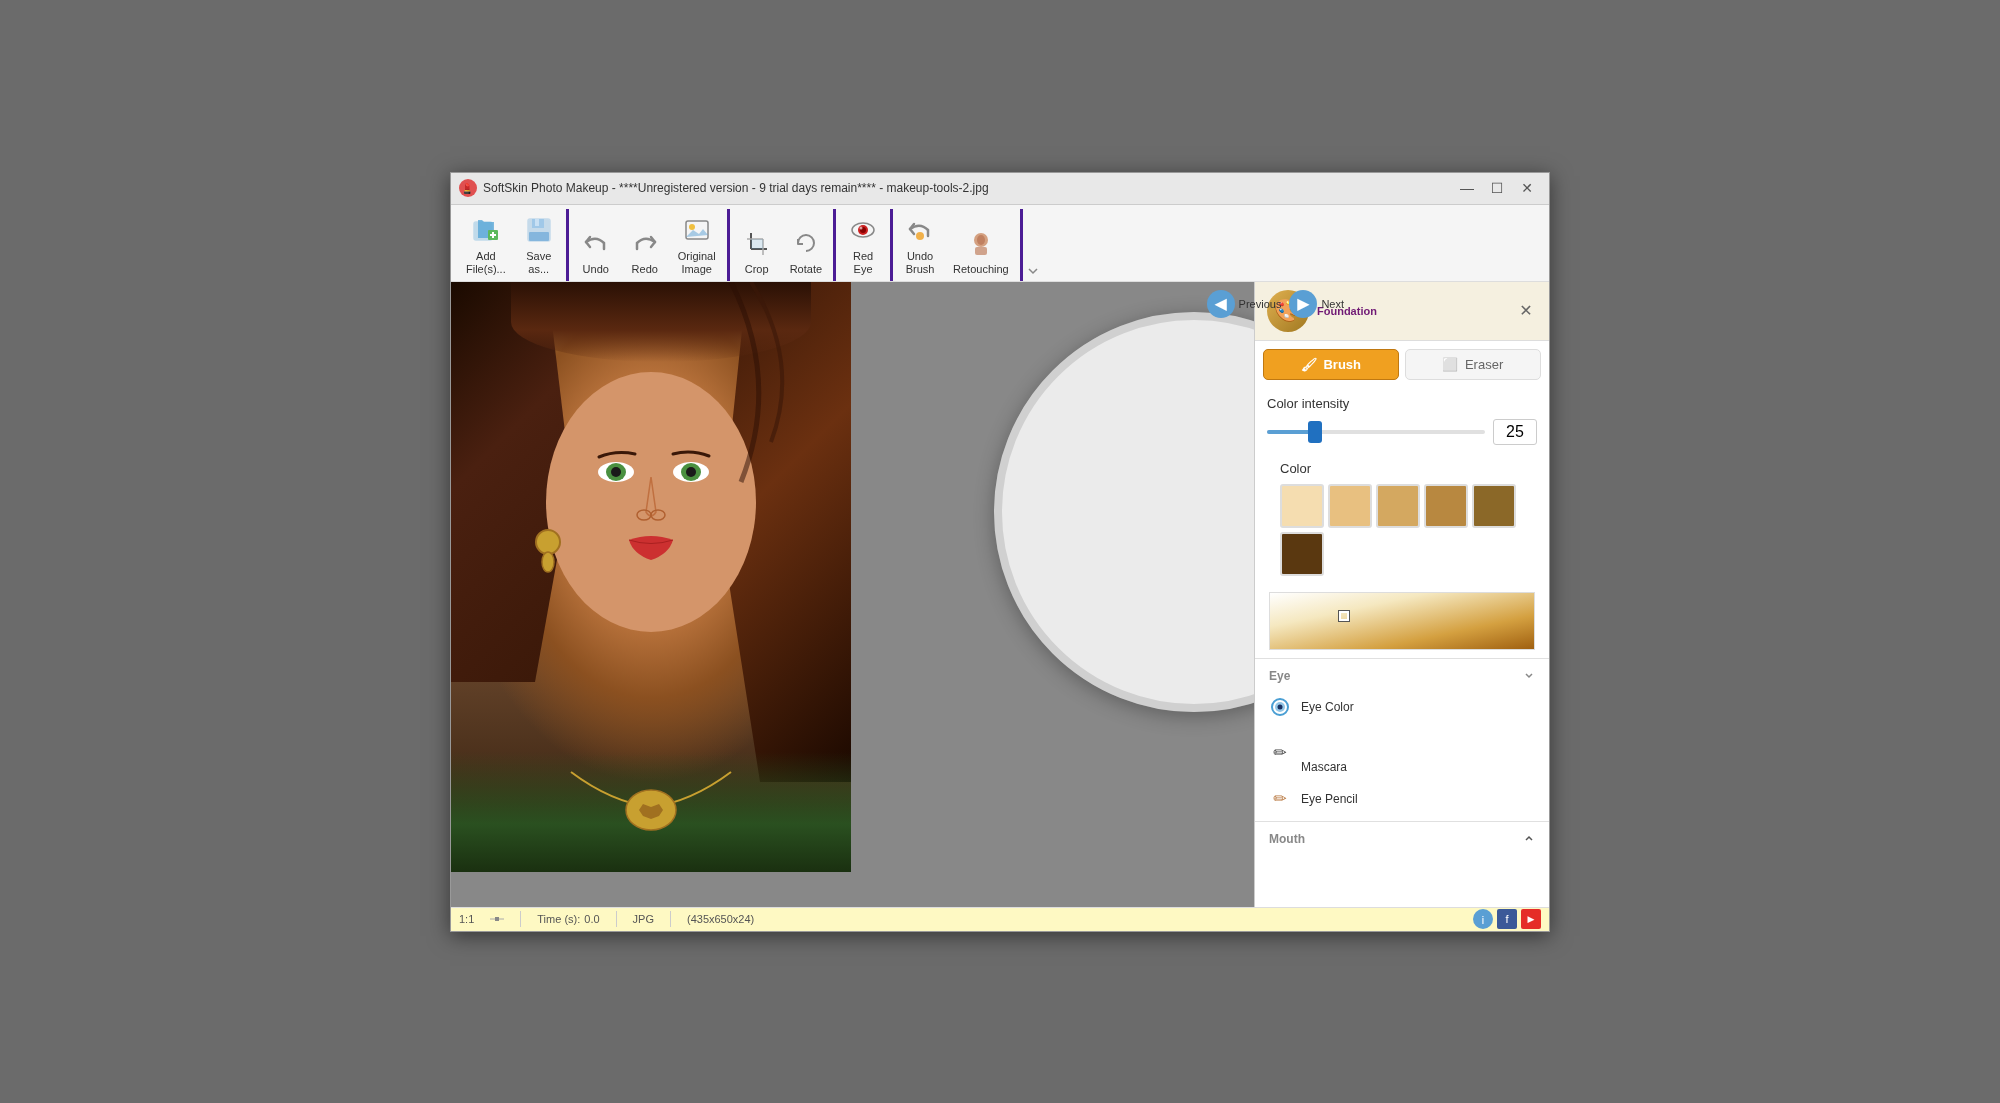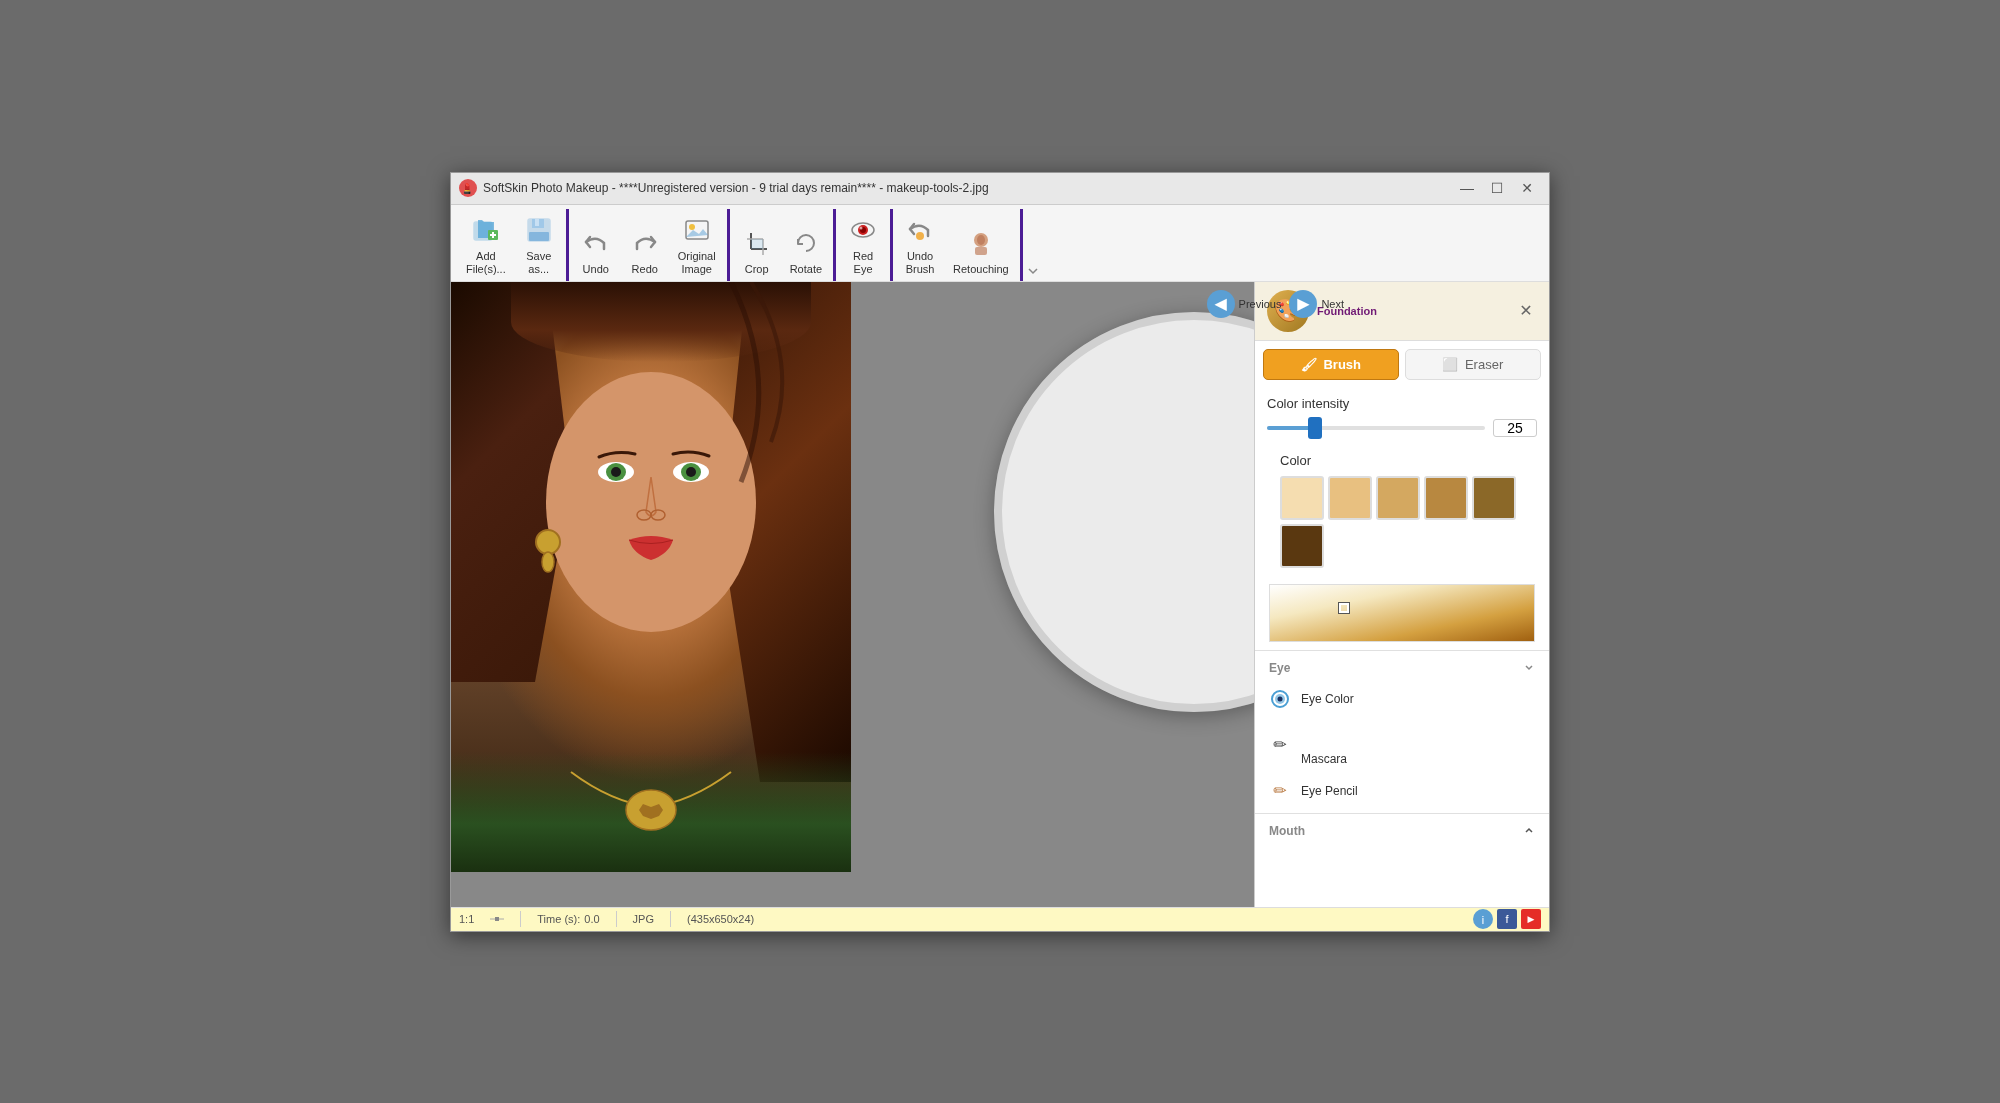--- a/index.html
+++ b/index.html
@@ -468,21 +468,21 @@
         </div>
 
 
         <div style="padding:8px 12px;">
           <div style="font-size:13px;color:#333;margin-bottom:8px;">Color intensity</div>
           <div style="display:flex;align-items:center;gap:8px;">
             <div style="flex:1;height:4px;background:#e0e0e0;border-radius:2px;position:relative;">
               <div style="width:22%;height:100%;background:#5a9fd4;border-radius:2px;"></div>
               <div style="width:14px;height:22px;background:#2070c0;border-radius:3px;position:absolute;top:-9px;left:22%;transform:translateX(-50%);cursor:pointer;"></div>
             </div>
-            <div style="width:44px;height:18px;border:1px solid #ccc;border-radius:3px;display:flex;align-items:center;justify-content:center;font-size:14px;background:white;">25</div>
+            <div style="width:44px;height:26px;border:1px solid #ccc;border-radius:3px;display:flex;align-items:center;justify-content:center;font-size:16px;background:white;">25</div>
           </div>
         </div>
 
         <div style="padding:8px 25px;">
           <div style="font-size:13px;color:#333;margin-bottom:8px;">Color</div>
           <div style="display:flex;gap:4px;flex-wrap:wrap;">
             <div style="width:44px;height:44px;background:#f5ddb0;border:2px solid #ddd;border-radius:3px;cursor:pointer;"></div>
             <div style="width:44px;height:44px;background:#e8c080;border:2px solid #ddd;border-radius:3px;cursor:pointer;"></div>
             <div style="width:44px;height:44px;background:#d4a860;border:2px solid #ddd;border-radius:3px;cursor:pointer;"></div>
             <div style="width:44px;height:44px;background:#b88840;border:2px solid #ddd;border-radius:3px;cursor:pointer;"></div>

